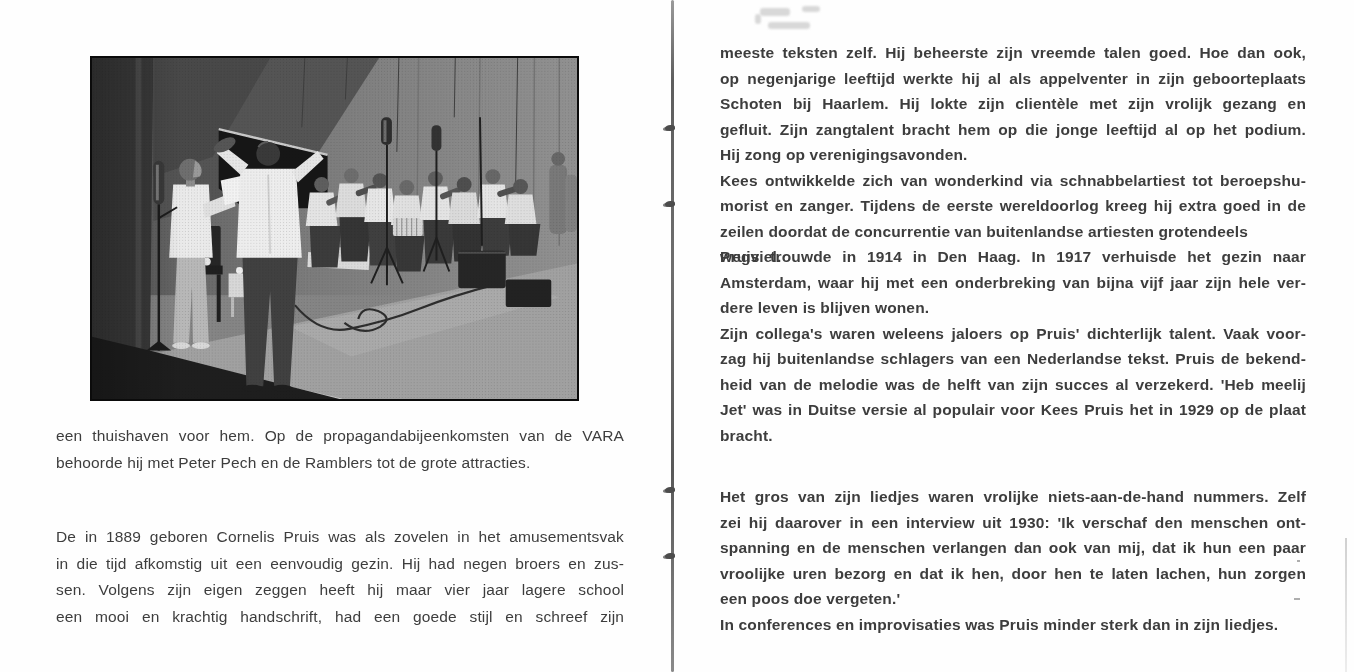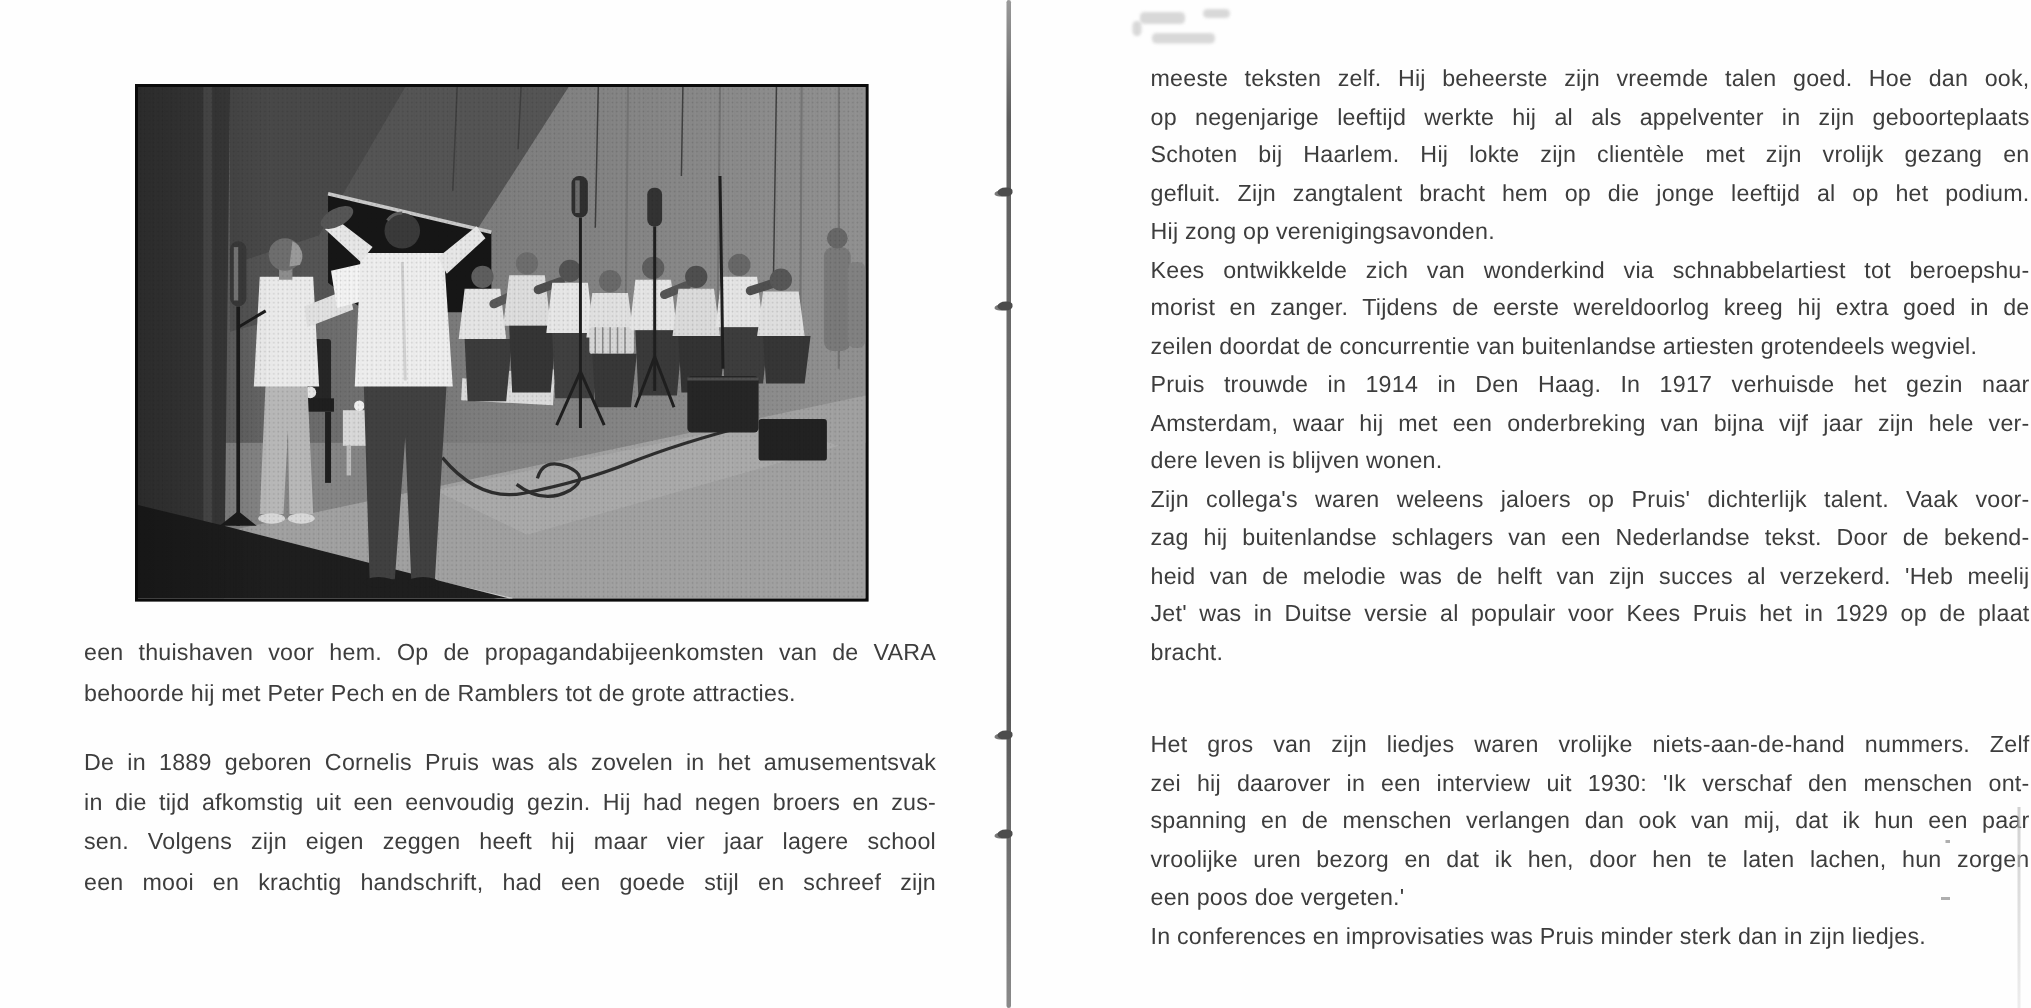--- a/index.html
+++ b/index.html
@@ -9,28 +9,28 @@
   }
   
   .photo-frame{
     position:absolute;left:90px;top:56px;width:489px;height:345px;
     border:2px solid #0b0b0b;box-sizing:border-box;background:#8a8a8a;
   }
   .photo-frame svg{display:block;width:100%;height:100%;}
   
   .textblock{position:absolute;}
   .tb-left{left:56px;top:423px;width:568px;}
-  .tb-right{left:767px;top:40px;width:586px;}
+  .tb-right{left:720px;top:40px;width:586px;font-weight:bold;}
   .ln{
     font-size:15.5px;line-height:26.5px;height:26.5px;
     letter-spacing:0.15px;text-align:left;white-space:normal;overflow:visible;
   }
   .tb-right .ln{line-height:25.5px;height:25.5px;}
   .ln.just{text-align:justify;text-align-last:justify;}
-  .ln.gap{margin-top:20px;}
+  .ln.gap{margin-top:48px;}
   .tb-right .ln.gap{margin-top:36px;}
   
   .gutter{
     position:absolute;left:671px;top:0;width:3px;height:672px;
     background:linear-gradient(180deg,#9a9a9a 0%,#5d5d5d 12%,#6e6e6e 40%,#585858 70%,#8a8a8a 100%);
     border-radius:2px;
   }
   .stitch{
     position:absolute;width:10px;height:6px;border-radius:60% 40% 50% 50%;
     background:#4c4c4c;left:665px;box-shadow:-3px 1px 0 -1px #7a7a7a;
@@ -249,21 +249,21 @@
       <div class="ln just">Schoten bij Haarlem. Hij lokte zijn clientèle met zijn vrolijk gezang en</div>
       <div class="ln just">gefluit. Zijn zangtalent bracht hem op die jonge leeftijd al op het podium.</div>
       <div class="ln">Hij zong op verenigingsavonden.</div>
       <div class="ln just">Kees ontwikkelde zich van wonderkind via schnabbelartiest tot beroepshu-</div>
       <div class="ln just">morist en zanger. Tijdens de eerste wereldoorlog kreeg hij extra goed in de</div>
       <div class="ln">zeilen doordat de concurrentie van buitenlandse artiesten grotendeels wegviel.</div>
       <div class="ln just">Pruis trouwde in 1914 in Den Haag. In 1917 verhuisde het gezin naar</div>
       <div class="ln just">Amsterdam, waar hij met een onderbreking van bijna vijf jaar zijn hele ver-</div>
       <div class="ln">dere leven is blijven wonen.</div>
       <div class="ln just">Zijn collega's waren weleens jaloers op Pruis' dichterlijk talent. Vaak voor-</div>
-      <div class="ln just">zag hij buitenlandse schlagers van een Nederlandse tekst. Door de bekend-</div>
+      <div class="ln just">zag hij buitenlandse schlagers van een Nederlandse tekst. Pruis de bekend-</div>
       <div class="ln just">heid van de melodie was de helft van zijn succes al verzekerd. 'Heb meelij</div>
       <div class="ln just">Jet' was in Duitse versie al populair voor Kees Pruis het in 1929 op de plaat</div>
       <div class="ln">bracht.</div>
       <div class="ln gap just">Het gros van zijn liedjes waren vrolijke niets-aan-de-hand nummers. Zelf</div>
       <div class="ln just">zei hij daarover in een interview uit 1930: 'Ik verschaf den menschen ont-</div>
       <div class="ln just">spanning en de menschen verlangen dan ook van mij, dat ik hun een paar</div>
       <div class="ln just">vroolijke uren bezorg en dat ik hen, door hen te laten lachen, hun zorgen</div>
       <div class="ln">een poos doe vergeten.'</div>
       <div class="ln">In conferences en improvisaties was Pruis minder sterk dan in zijn liedjes.</div>
     </div>

